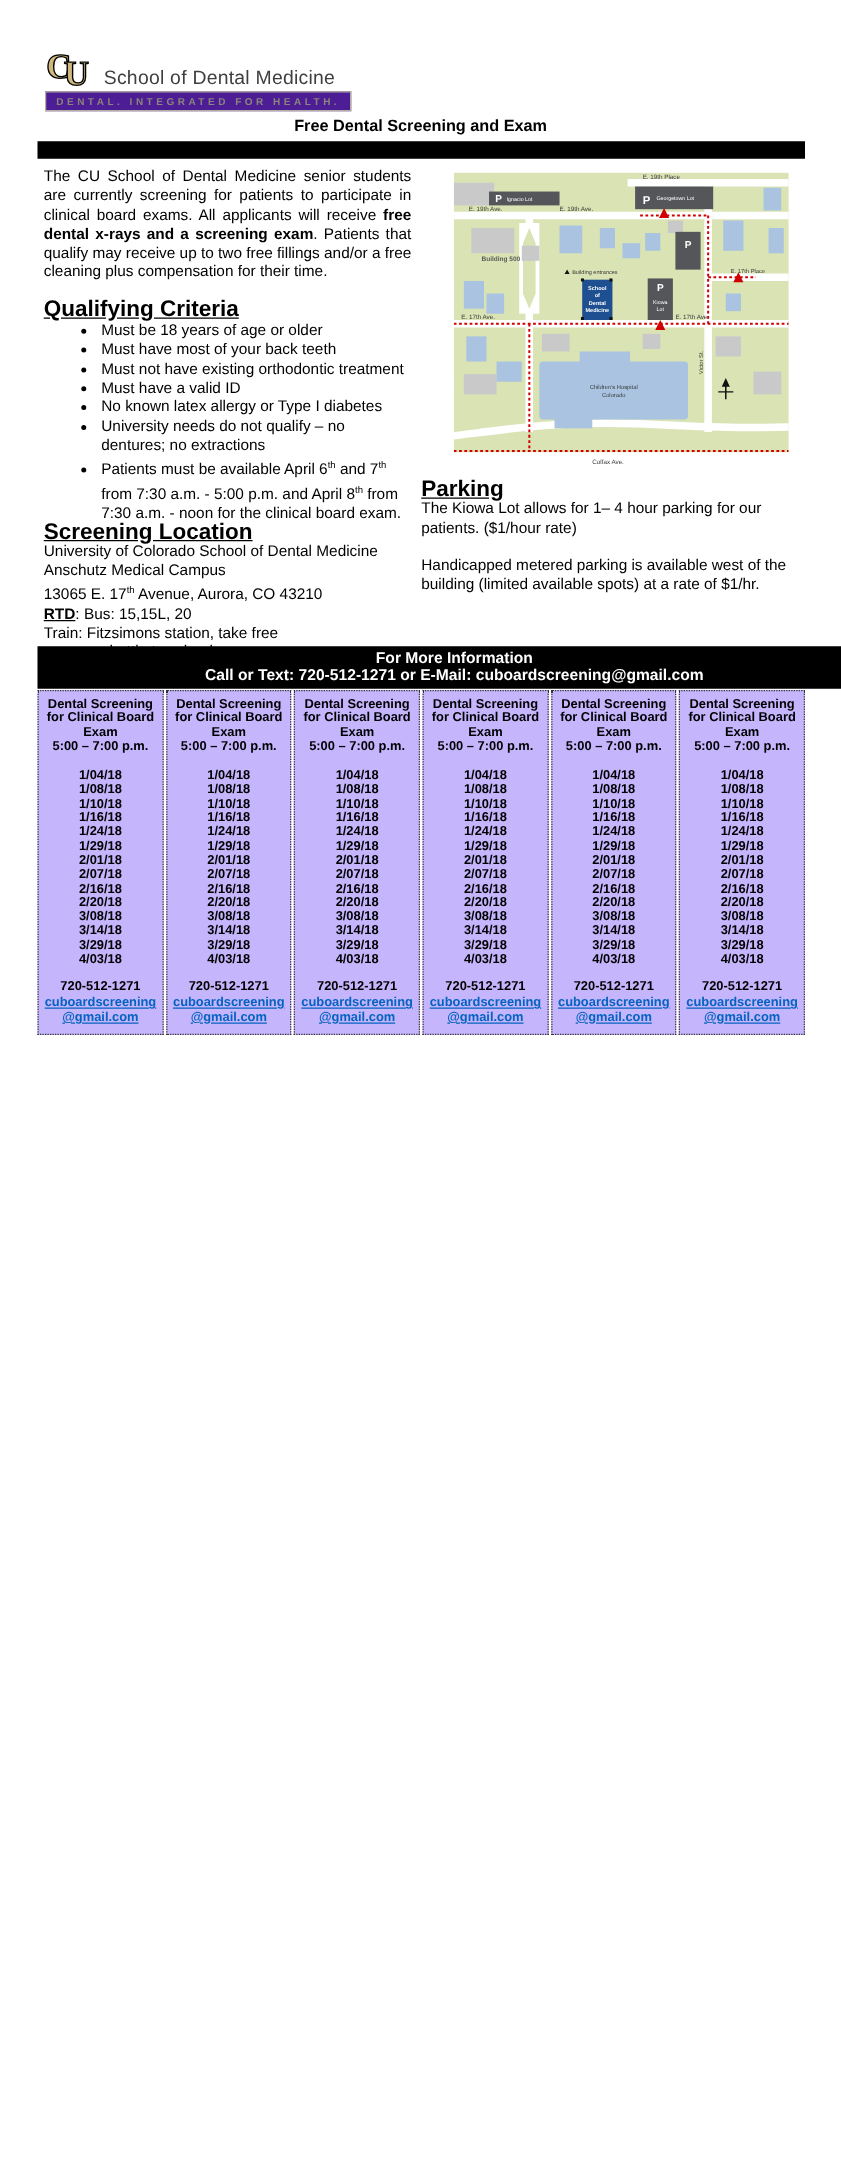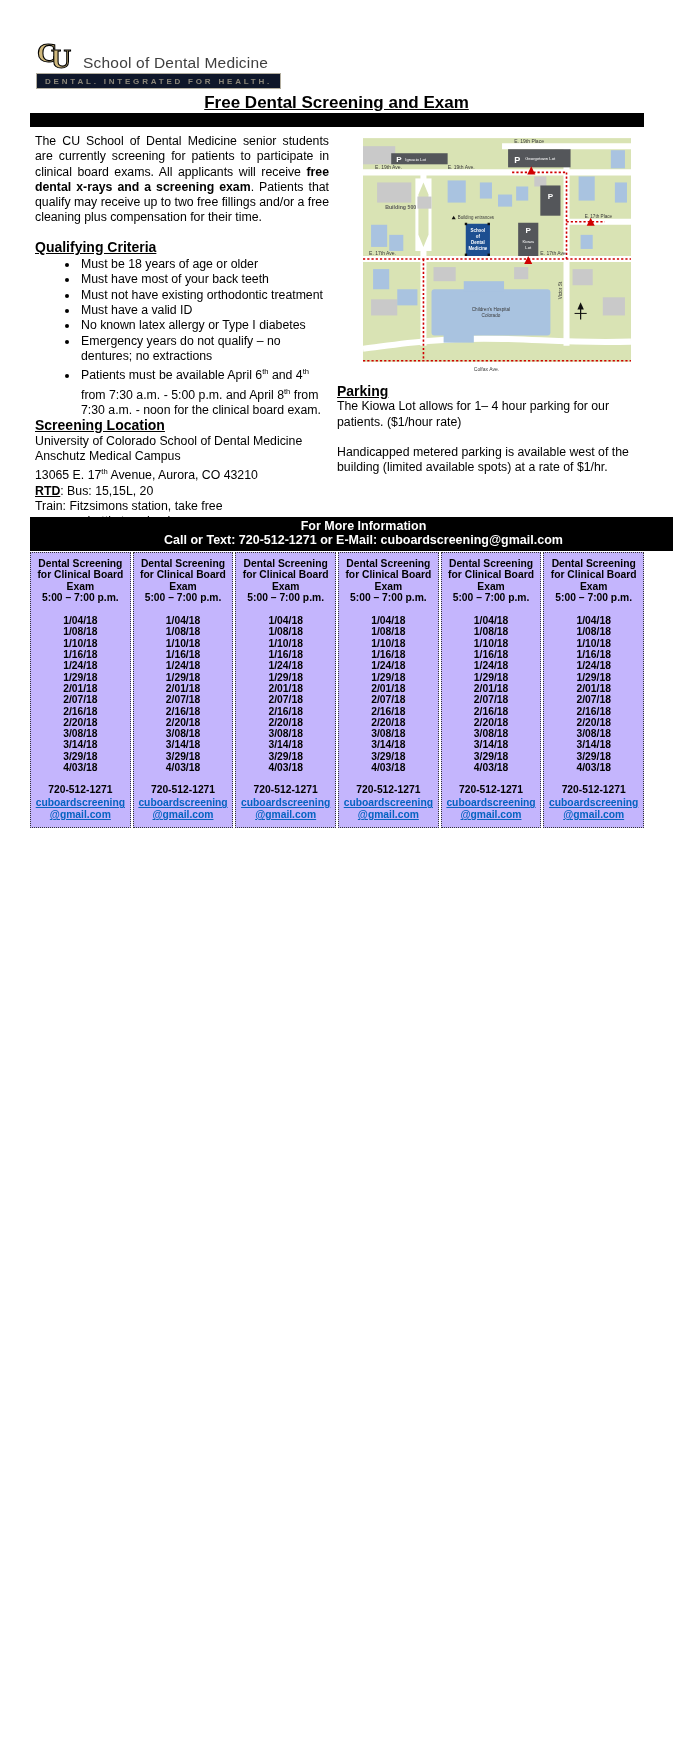--- a/index.html
+++ b/index.html
@@ -10,32 +10,32 @@
   .logo-row { position:absolute; left:36px; top:35px; display:flex; align-items:flex-start; }
   .logo-mark { flex:0 0 auto; }
   .logo-textblock { margin-left:7px; padding-top:2px;margin-top:17px; }
   .school-name { font-size:15.5px; color:#3f3f3f; letter-spacing:0.2px; }
   .campus-line { font-size:6.4px; margin-top:2px; letter-spacing:0.3px; }
   .campus-prefix { color:#9b9b94; }
   .campus-name { color:#000; font-weight:bold; }
 
   .tagline-box { position:absolute; left:36px; top:73px; border:1px solid #b3ae9f;
                  color:#8b8679; font-size:8px; font-weight:bold; letter-spacing:2.8px;
-                 padding:3px 8px 2px; background:#0f172a; }
+                 padding:3px 8px 2px; background:#4c1d95; }
 
   .doc-title { position:absolute; left:0; top:93px; width:100%; text-align:center;
-               font-size:17px; font-weight:bold; text-decoration:underline; }
+               font-size:13px; font-weight:bold; }
 
   .black-bar { position:absolute; left:30px; top:113px; width:614px; height:14px; background:#000; }
 
   
   .col-left { position:absolute; left:35px; top:134px; width:294px;
               font-size:12.3px; line-height:15.3px; }
   .intro { margin:0; text-align:justify; }
-  .section-heading { font-weight:bold; text-decoration:underline; margin:14px 0 0 0; font-size:14px; }
+  .section-heading { font-weight:bold; text-decoration:underline; margin:14px 0 0 0; font-size:18px; }
   ul.criteria { margin:2px 4px 0 0; padding-left:44px; }
   ul.criteria li { margin:0; padding-left:2px; }
   sup { font-size:0.62em; }
   .loc-line { margin:0; }
   .rtd-label { font-weight:bold; text-decoration:underline; }
 
   
   .col-right { position:absolute; left:337px; top:130px; width:308px;
                font-size:12.3px; line-height:15.3px; }
   .map-wrap { margin:8px 0 0 26px; width:268px; }
@@ -93,22 +93,22 @@
   <div class="col-left">
     <p class="intro"><span>The CU School of Dental Medicine senior students are currently screening for patients to participate in clinical board exams. All applicants will receive </span><b>free dental x-rays and a screening exam</b><span>. Patients that qualify may receive up to two free fillings and/or a free cleaning plus compensation for their time.</span></p>
 
     <div class="section-heading">Qualifying Criteria</div>
     <ul class="criteria">
       <li>Must be 18 years of age or older</li>
         <li>Must have most of your back teeth</li>
         <li>Must not have existing orthodontic treatment</li>
         <li>Must have a valid ID</li>
         <li>No known latex allergy or Type I diabetes</li>
-        <li>Emergency years do not qualify – no dentures; no extractions</li>
-        <li><span>Patients must be available April 6</span><sup>th</sup><span> and 4</span><sup>th</sup><span> from 7:30 a.m. - 5:00 p.m. and April 8</span><sup>th</sup><span> from 7:30 a.m. - noon for the clinical board exam.</span></li>
+        <li>University needs do not qualify – no dentures; no extractions</li>
+        <li><span>Patients must be available April 6</span><sup>th</sup><span> and 7</span><sup>th</sup><span> from 7:30 a.m. - 5:00 p.m. and April 8</span><sup>th</sup><span> from 7:30 a.m. - noon for the clinical board exam.</span></li>
     </ul>
 
     <div class="section-heading" style="margin-top:0;">Screening Location</div>
     <p class="loc-line">University of Colorado School of Dental Medicine</p>
     <p class="loc-line">Anschutz Medical Campus</p>
     <p class="loc-line"><span>13065 E. 17</span><sup>th</sup><span> Avenue, Aurora, CO 43210</span></p>
     <p class="loc-line"><span class="rtd-label">RTD</span><span>: Bus: 15,15L, 20</span></p>
     <p class="loc-line">Train: Fitzsimons station, take free</p>
     <p class="loc-line">campus shuttle to school</p>
   </div>

